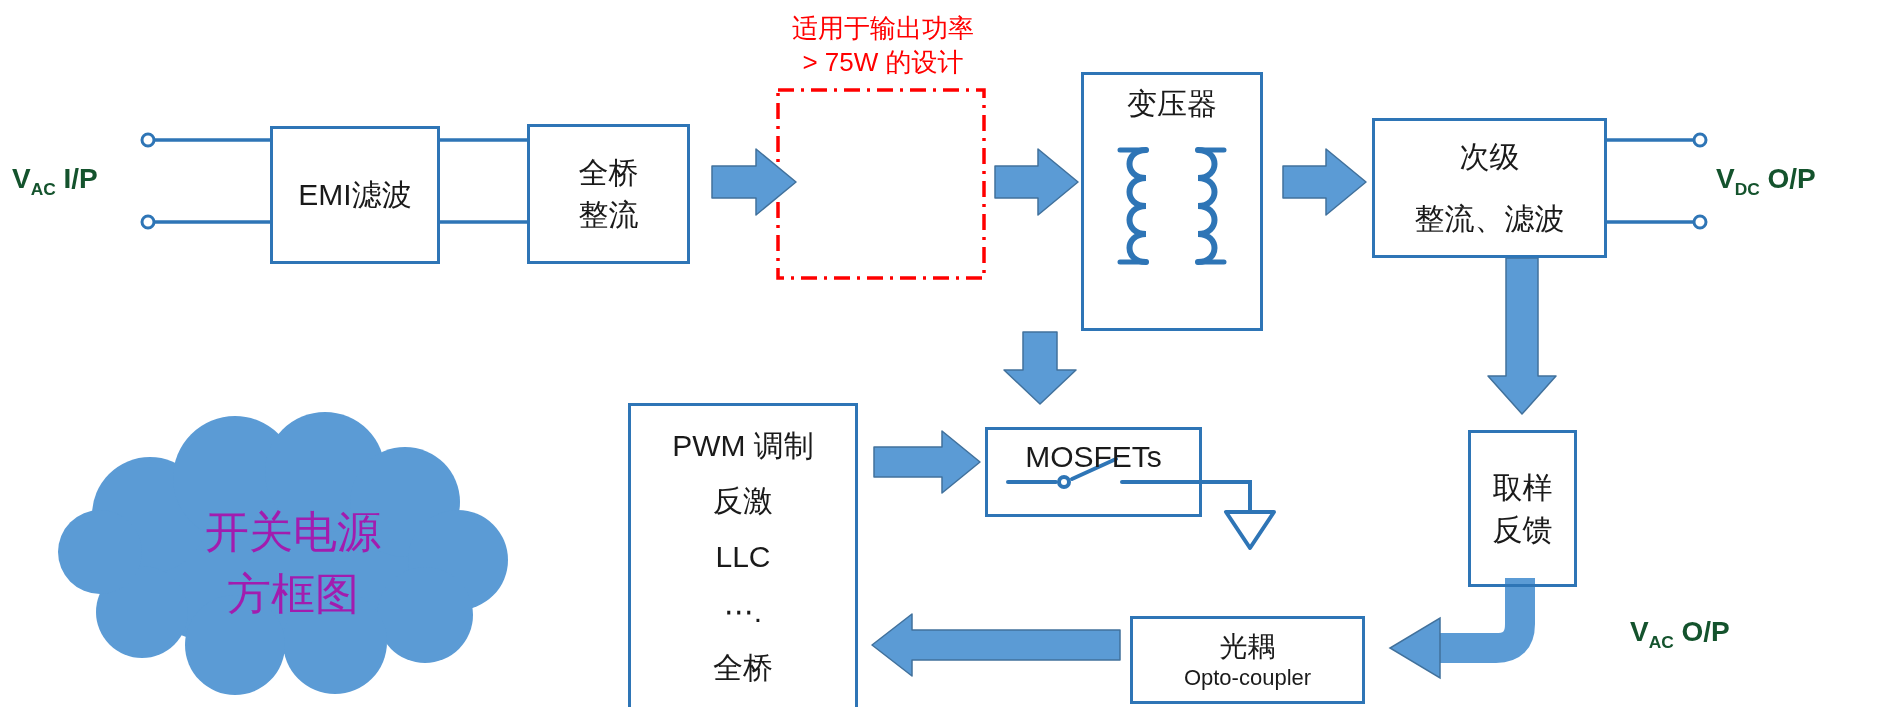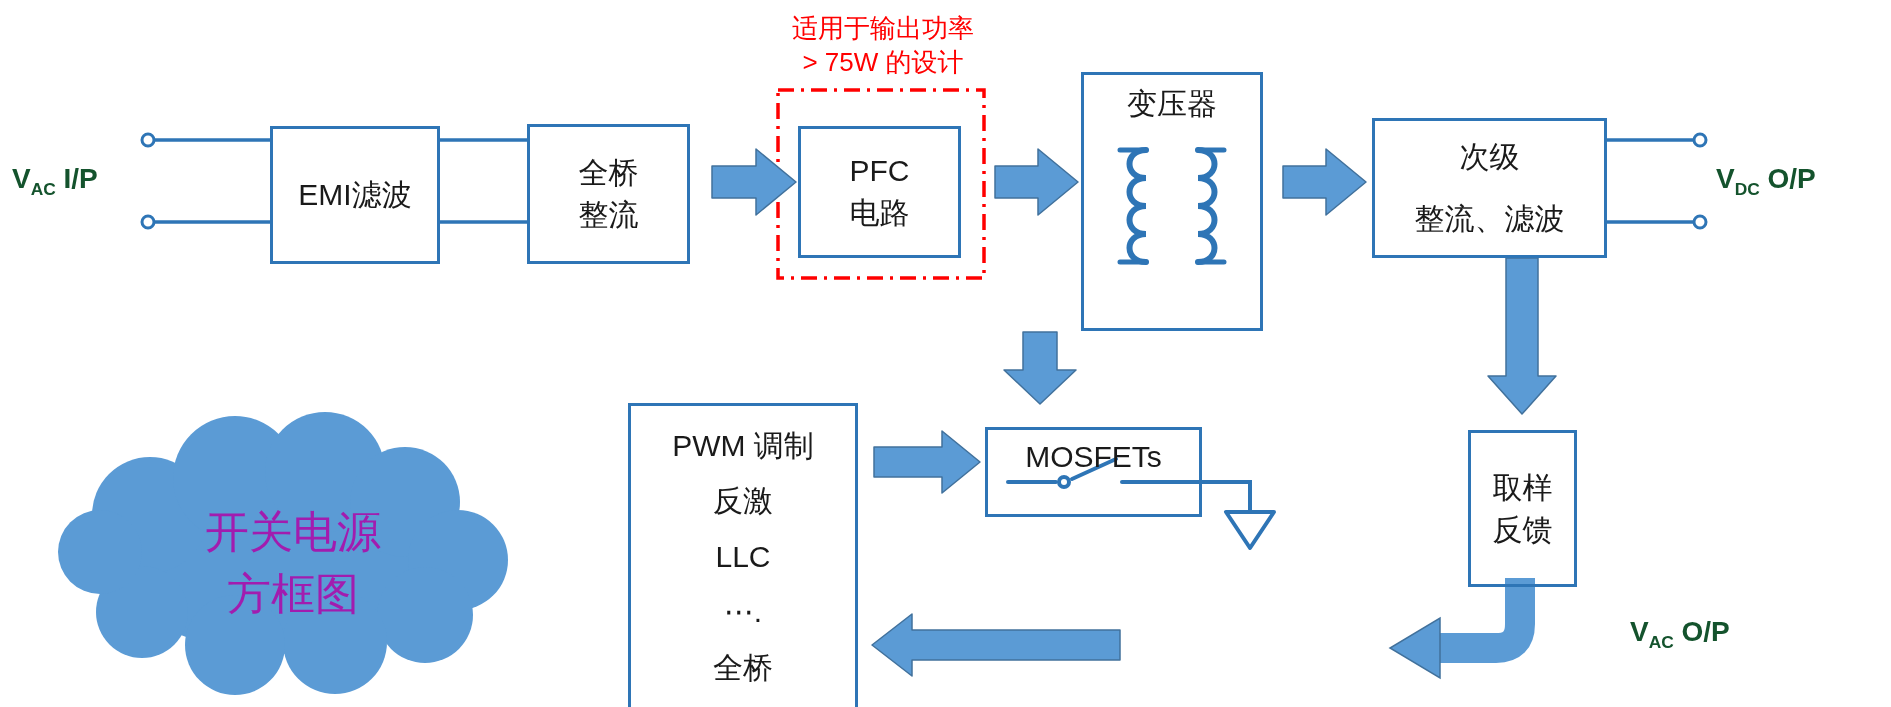--- a/index.html
+++ b/index.html
@@ -129,39 +129,39 @@
 
   <div class="box" style="left:270px; top:114px; width:170px; height:138px;">
     <div>EMI滤波</div>
   </div>
 
   <div class="box" style="left:527px; top:112px; width:163px; height:140px;">
     <div>全桥</div>
     <div>整流</div>
   </div>
 
-  <div class="box" style="left:798px; top:114px; width:163px; height:132px;">
-    <div>PFC</div>
-    <div>电路</div>
-  </div>
 
   <div class="box top-align" style="left:1081px; top:60px; width:182px; height:259px;">
     <div class="transformer-title">变压器</div>
   </div>
 
   <div class="box" style="left:1372px; top:106px; width:235px; height:140px;gap:20px;">
     <div>次级</div>
     <div>整流、滤波</div>
   </div>
 
   <div class="box" style="left:1468px; top:418px; width:109px; height:157px;">
     <div>取样</div>
     <div>反馈</div>
   </div>
 
+  <div class="box" style="left:1130px; top:604px; width:235px; height:88px;">
+    <div class="opto-line1">光耦</div>
+    <div class="opto-line2">Opto-coupler</div>
+  </div>
 
   <div class="box" style="left:628px; top:391px; width:230px; height:307px;">
     <div class="pwm-line">PWM 调制</div>
     <div class="pwm-line">反激</div>
     <div class="pwm-line">LLC</div>
     <div class="pwm-line">⋯.</div>
     <div class="pwm-line">全桥</div>
   </div>
 
   <div class="box top-align" style="left:985px; top:415px; width:217px; height:90px;">

